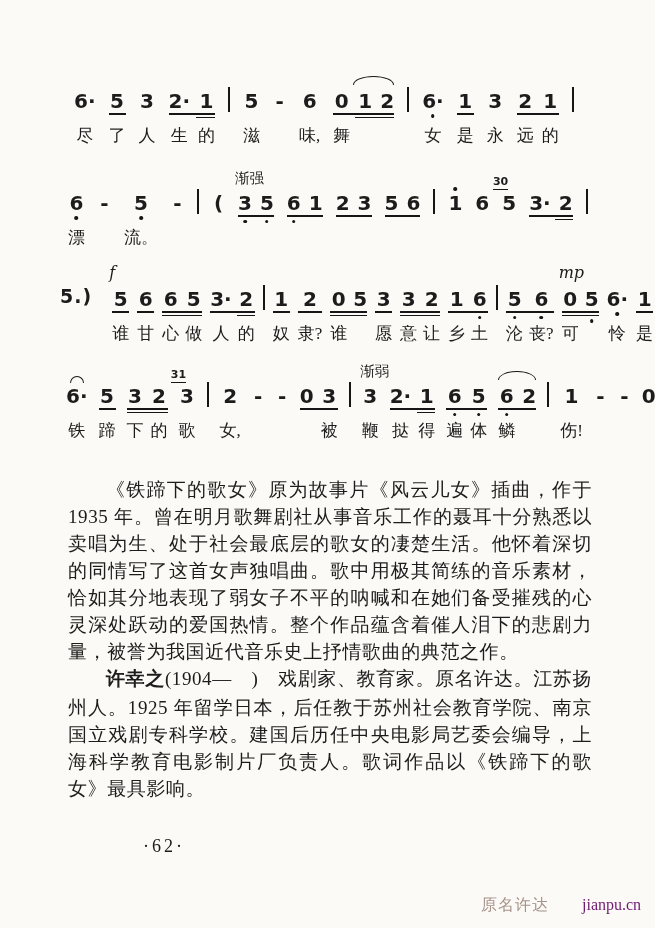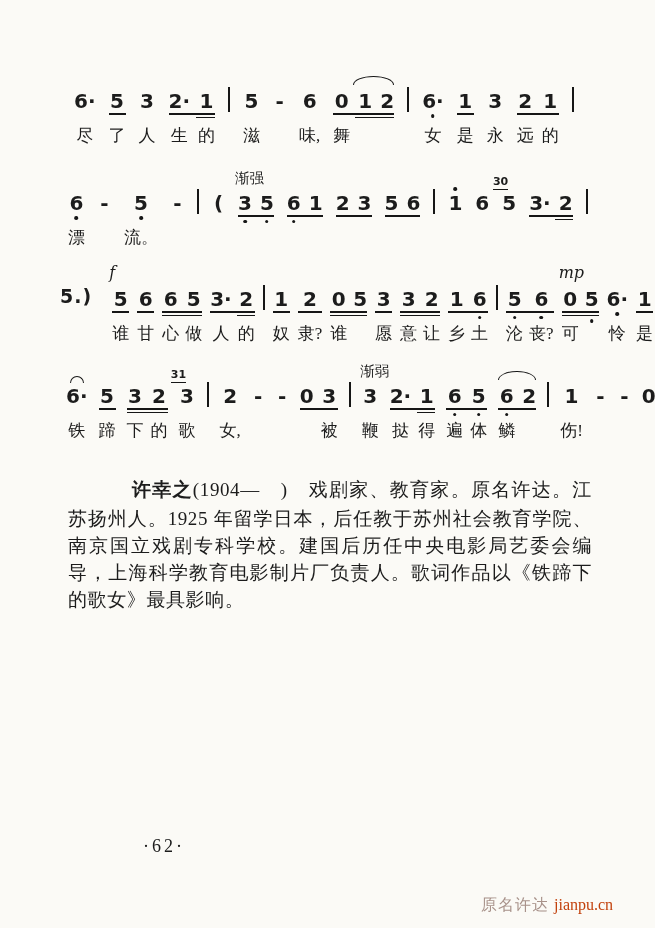--- a/index.html
+++ b/index.html
@@ -26,26 +26,26 @@
   .grace{position:absolute;top:-9px;right:calc(100% - 6px);font-family:"DejaVu Sans",sans-serif;font-weight:700;
          font-size:11px;line-height:10px;border-bottom:1.3px solid #161616;padding-bottom:1.5px;white-space:nowrap;}
   .mark{position:absolute;top:-17px;left:-3px;font-size:14.5px;font-weight:400;white-space:nowrap;}
   .mark.ital{font-style:italic;font-family:"DejaVu Serif",serif;font-size:16px;top:-19px;}
   .bar{width:2px;height:25px;background:#161616;margin-top:3px;}
   .vlabel{font-family:"DejaVu Sans",sans-serif;font-weight:700;font-size:19px;line-height:21px;
           margin-top:4px;margin-right:12px;letter-spacing:1px;}
   
   #textblock{position:absolute;left:68px;top:476px;width:524px;text-align:justify;}
   .para{margin:0;font-size:19px;line-height:27px;text-indent:2em;letter-spacing:0.6px;}
-  .para b{font-family:Liberation Mono, monospace;margin-left:26px;}
+  .para b{font-family:Liberation Mono, monospace;}
   
   .pagenum{position:absolute;left:95px;top:836px;font-size:18px;letter-spacing:3px;margin-left:48px;}
   .watermark{position:absolute;left:481px;top:895px;font-size:16px;white-space:nowrap;}
   .wm-cn{color:#a8928a;letter-spacing:1px;}
-  .wm-en{color:#c2410c;}
+  .wm-en{color:#701a75;margin-left:28px;}
 </style>
 </head>
 <body>
 
 <div class="page">
   <div class="sys" id="sys0">
       <div class="cell">
         <div class="nw">
           <div class="num">6·</div>
         </div>
@@ -636,20 +636,21 @@
       </div>
       <div class="cell">
         <div class="nw">
           <div class="num">0</div>
         </div>
         <div class="lyr"></div>
       </div>
     </div>
 
   <div id="textblock">
+    <p class="para">《铁蹄下的歌女》原为故事片《风云儿女》插曲，作于 1935 年。曾在明月歌舞剧社从事音乐工作的聂耳十分熟悉以卖唱为生、处于社会最底层的歌女的凄楚生活。他怀着深切的同情写了这首女声独唱曲。歌中用极其简练的音乐素材，恰如其分地表现了弱女子不平的呐喊和在她们备受摧残的心灵深处跃动的爱国热情。整个作品蕴含着催人泪下的悲剧力量，被誉为我国近代音乐史上抒情歌曲的典范之作。</p>
     <p class="para"><b>许幸之</b><span>(1904—　)　戏剧家、教育家。原名许达。江苏扬州人。1925 年留学日本，后任教于苏州社会教育学院、南京国立戏剧专科学校。建国后历任中央电影局艺委会编导，上海科学教育电影制片厂负责人。歌词作品以《铁蹄下的歌女》最具影响。</span></p>
   </div>
 
   <div class="pagenum">·62·</div>
 
   <div class="watermark">
     <span class="wm-cn">原名许达 </span><span class="wm-en">jianpu.cn</span>
   </div>
 </div>
 

